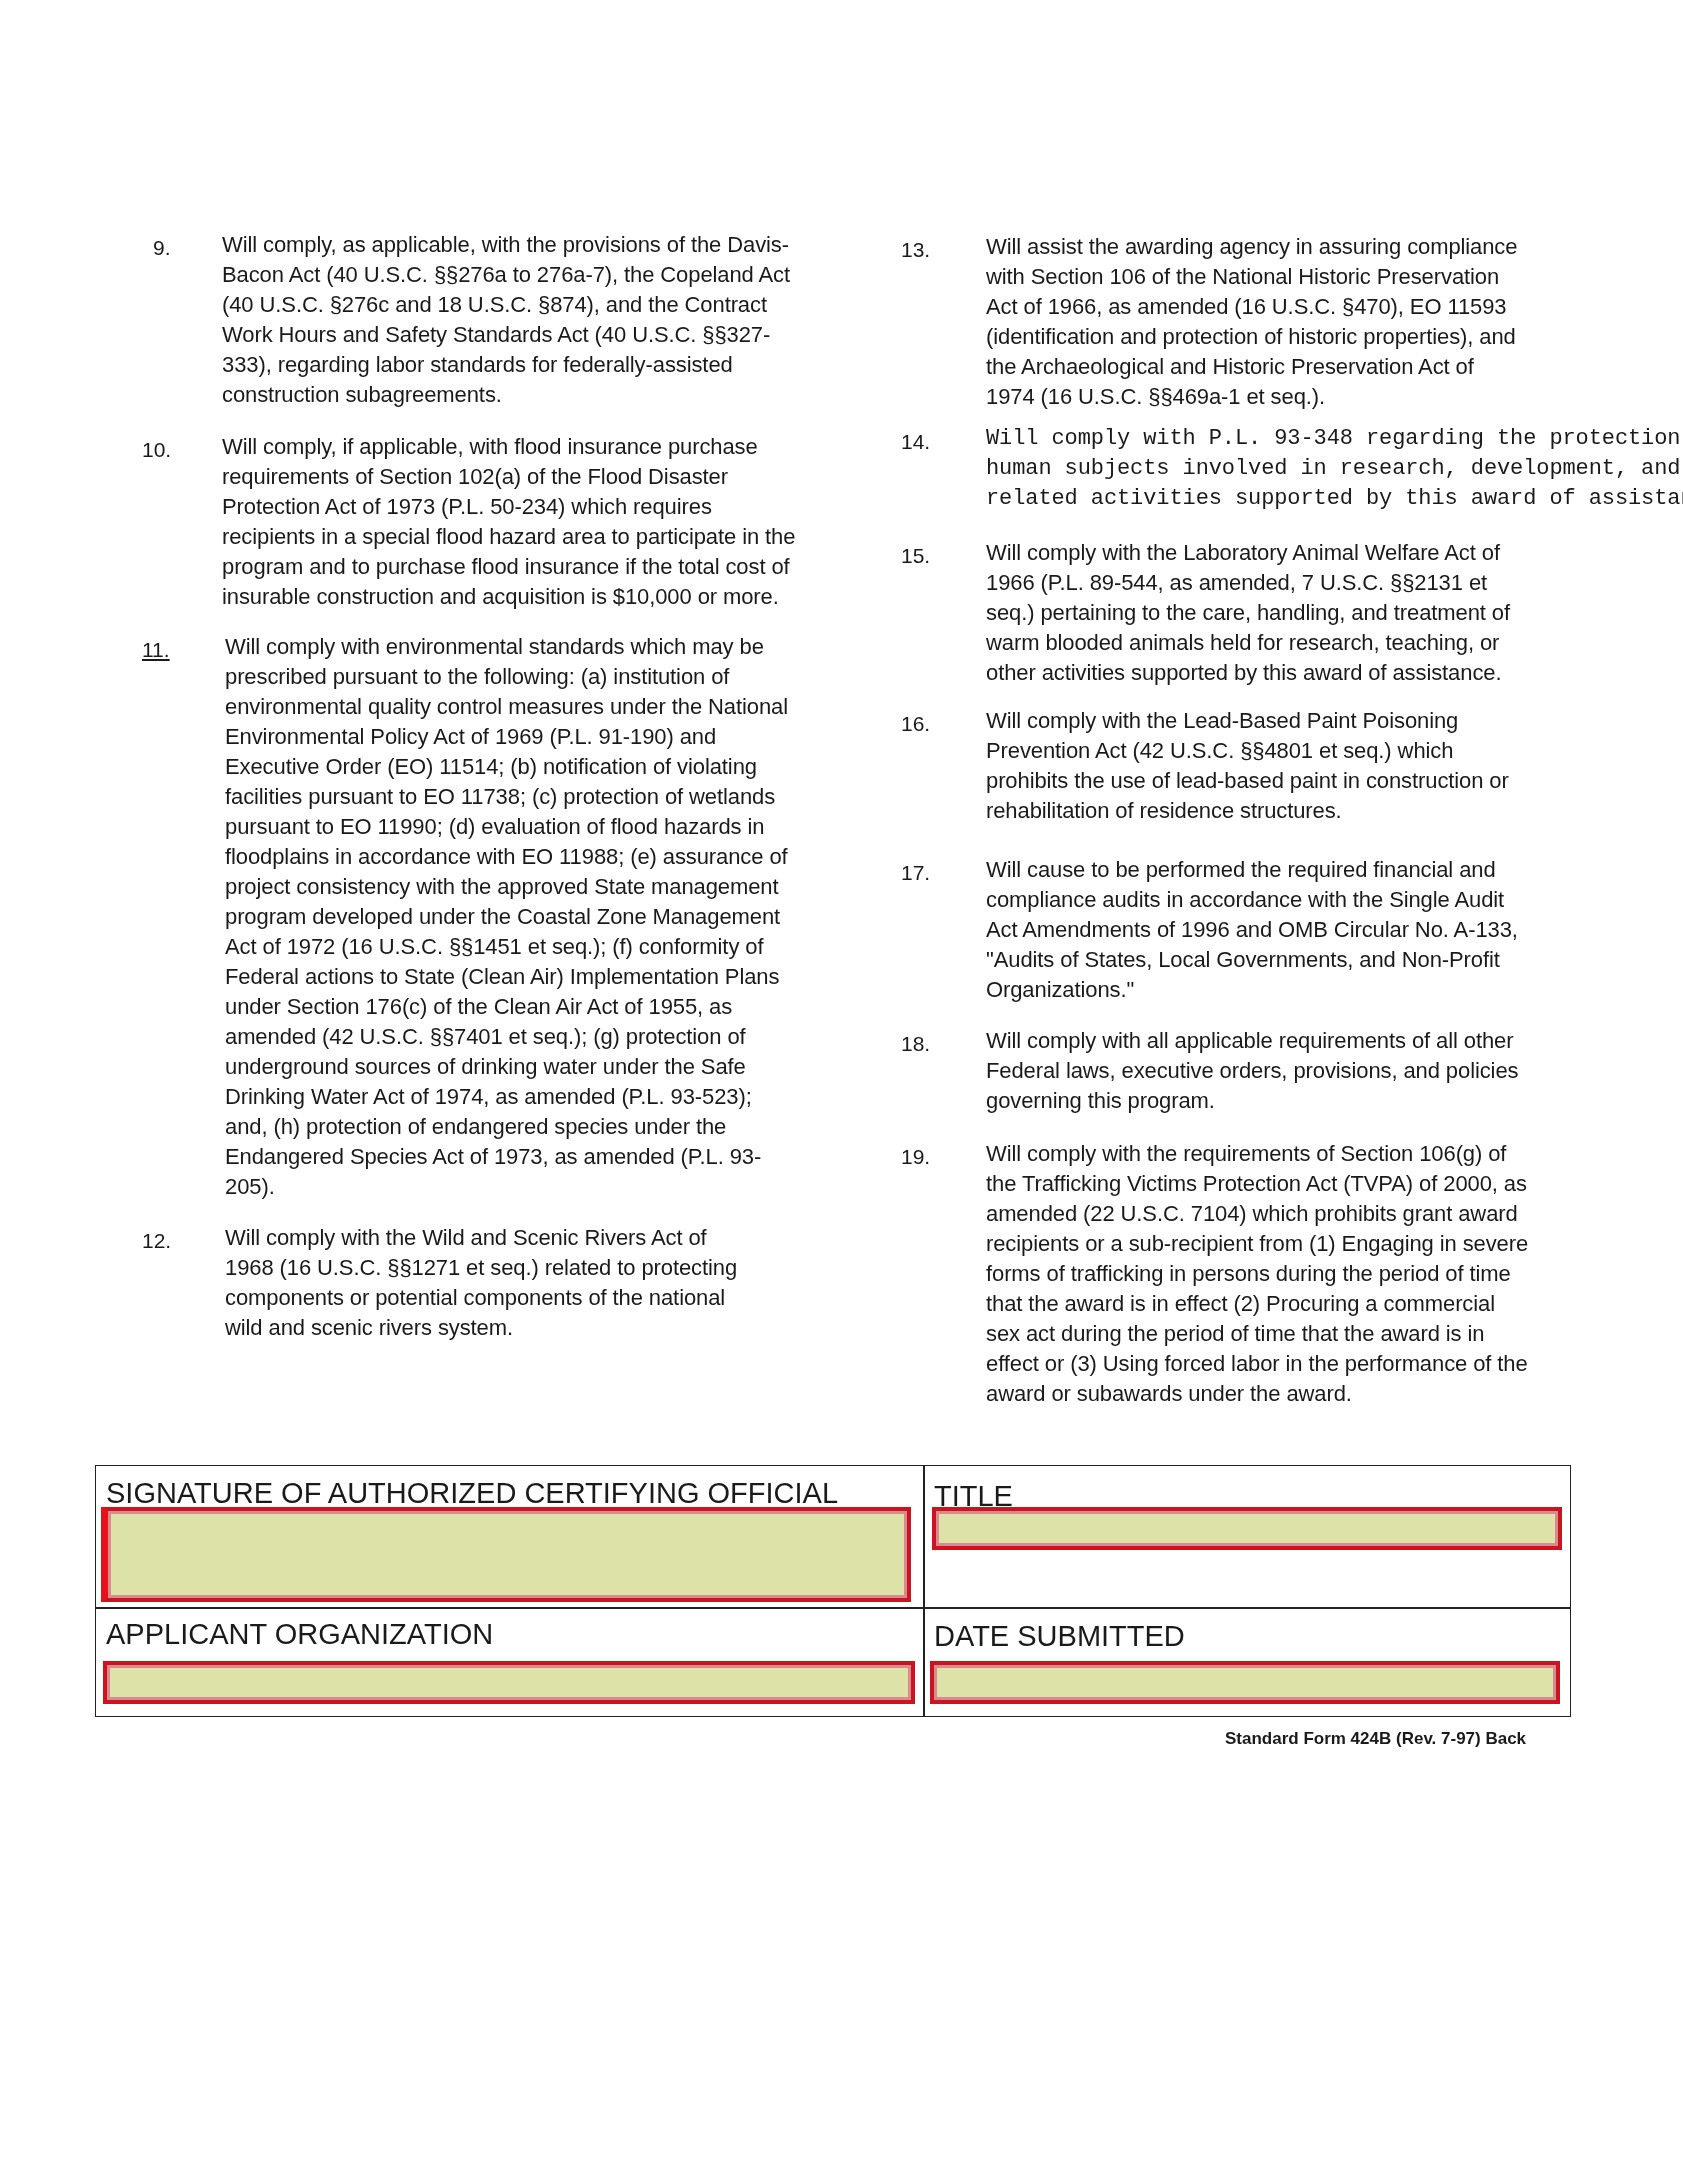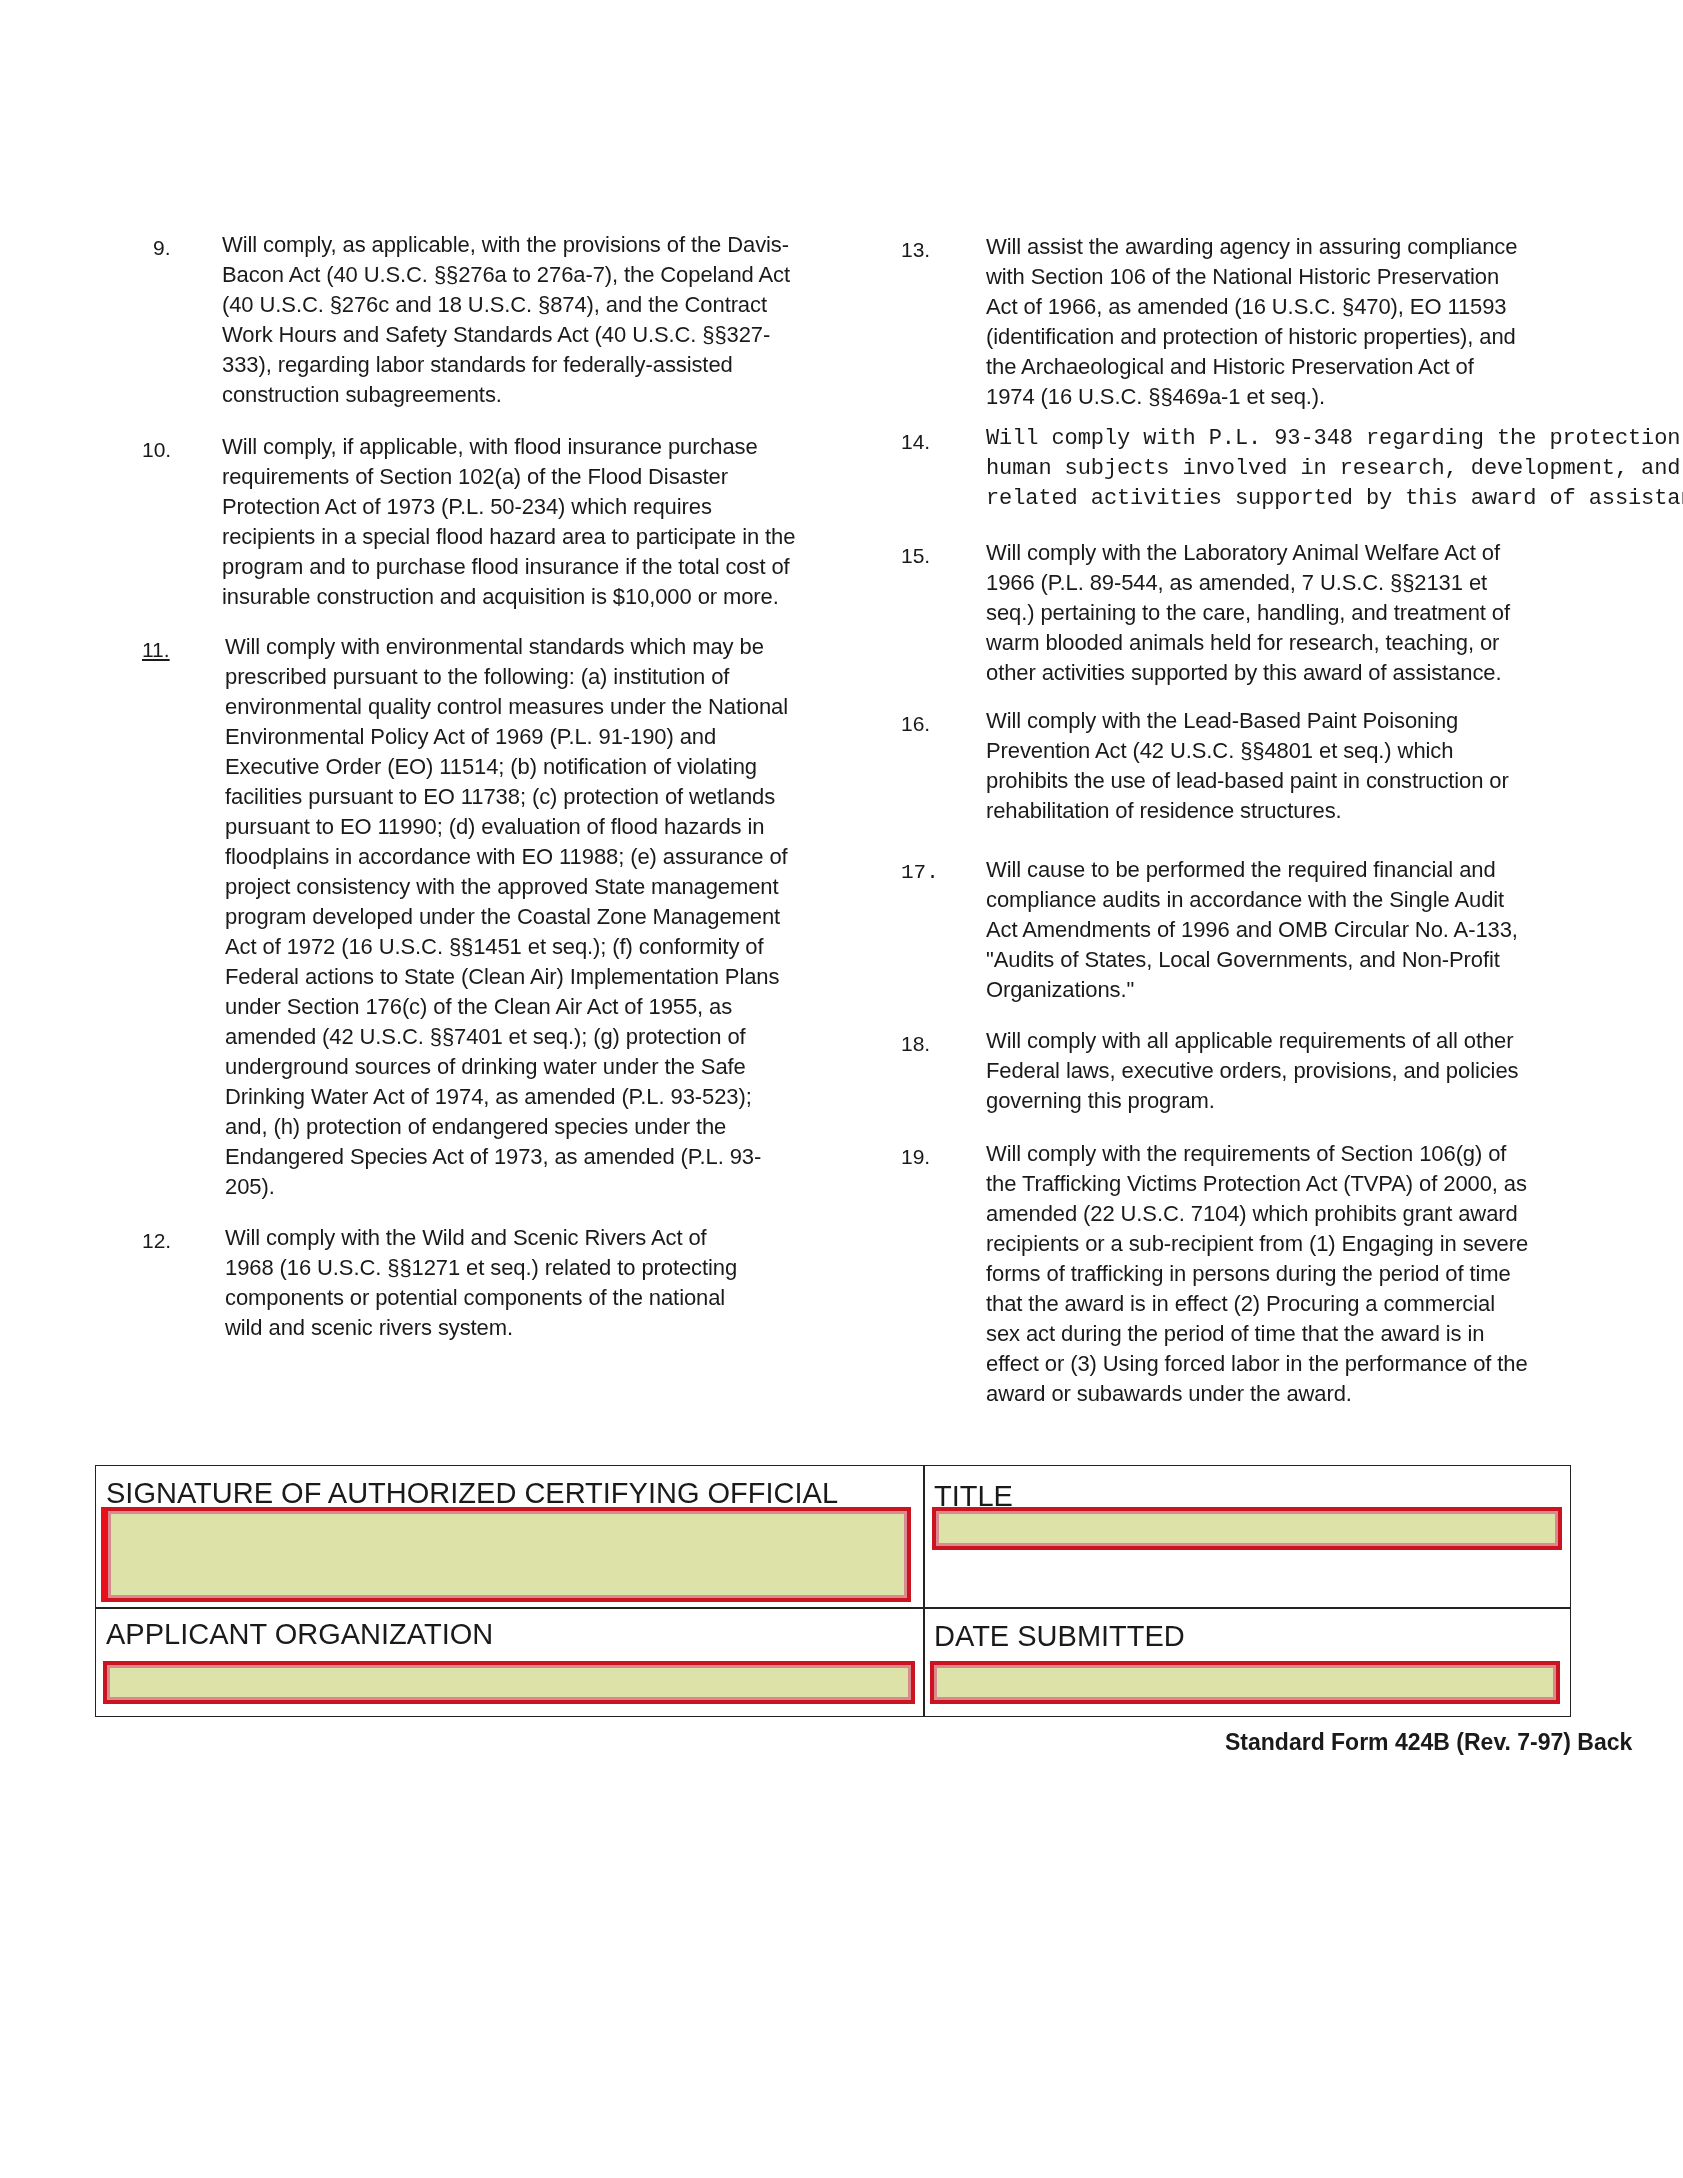--- a/index.html
+++ b/index.html
@@ -10,21 +10,21 @@
   .txt { position:absolute; font-size:22px; line-height:30px; white-space:nowrap; letter-spacing:-0.1px;margin-left:28px; }
   .txt span { display:block; }
   .form-table { position:absolute; left:95px; top:1465px; width:1476px; height:252px;
                 border:1.5px solid #222; box-sizing:border-box; }
   .vdiv { position:absolute; left:827px; top:0; width:1.5px; height:100%; background:#222; }
   .hdiv { position:absolute; left:0; top:141px; width:100%; height:1.5px; background:#222; }
   .flabel { position:absolute; font-size:29px; line-height:24px; white-space:nowrap; }
   .field { position:absolute; box-sizing:border-box; background:#dde2a8;
            border:4px solid #cc1420; box-shadow: inset 0 0 0 3px #d98a8e; }
   .field.sig { border-left-width:7px; border-left-color:#e8101a; }
-  .footer { position:absolute; left:1225px; top:1729px; font-size:23px; font-weight:bold; white-space:nowrap; }
+  .footer { position:absolute; left:1225px; top:1729px; font-size:17px; font-weight:bold; white-space:nowrap; }
 </style>
 </head>
 <body>
 
 <div class="item" style="left:0;top:230px;">
   <div class="num" style="left:153px;">9.</div>
   <div class="txt" style="left:194px;">
       <span>Will comply, as applicable, with the provisions of the Davis-</span>
       <span>Bacon Act (40 U.S.C. §§276a to 276a-7), the Copeland Act</span>
       <span>(40 U.S.C. §276c and 18 U.S.C. §874), and the Contract</span>
@@ -110,21 +110,21 @@
 <div class="item" style="left:0;top:706px;">
   <div class="num" style="left:901px;">16.</div>
   <div class="txt" style="left:958px;">
       <span>Will comply with the Lead-Based Paint Poisoning</span>
       <span>Prevention Act (42 U.S.C. §§4801 et seq.) which</span>
       <span>prohibits the use of lead-based paint in construction or</span>
       <span>rehabilitation of residence structures.</span>
     </div>
 </div>
 <div class="item" style="left:0;top:855px;">
-  <div class="num" style="left:901px;font-family:Liberation Mono, monospace;">17.</div>
+  <div class="num" style="left:901px;">17.</div>
   <div class="txt" style="left:958px;">
       <span>Will cause to be performed the required financial and</span>
       <span>compliance audits in accordance with the Single Audit</span>
       <span>Act Amendments of 1996 and OMB Circular No. A-133,</span>
       <span>"Audits of States, Local Governments, and Non-Profit</span>
       <span>Organizations."</span>
     </div>
 </div>
 <div class="item" style="left:0;top:1026px;">
   <div class="num" style="left:901px;">18.</div>

